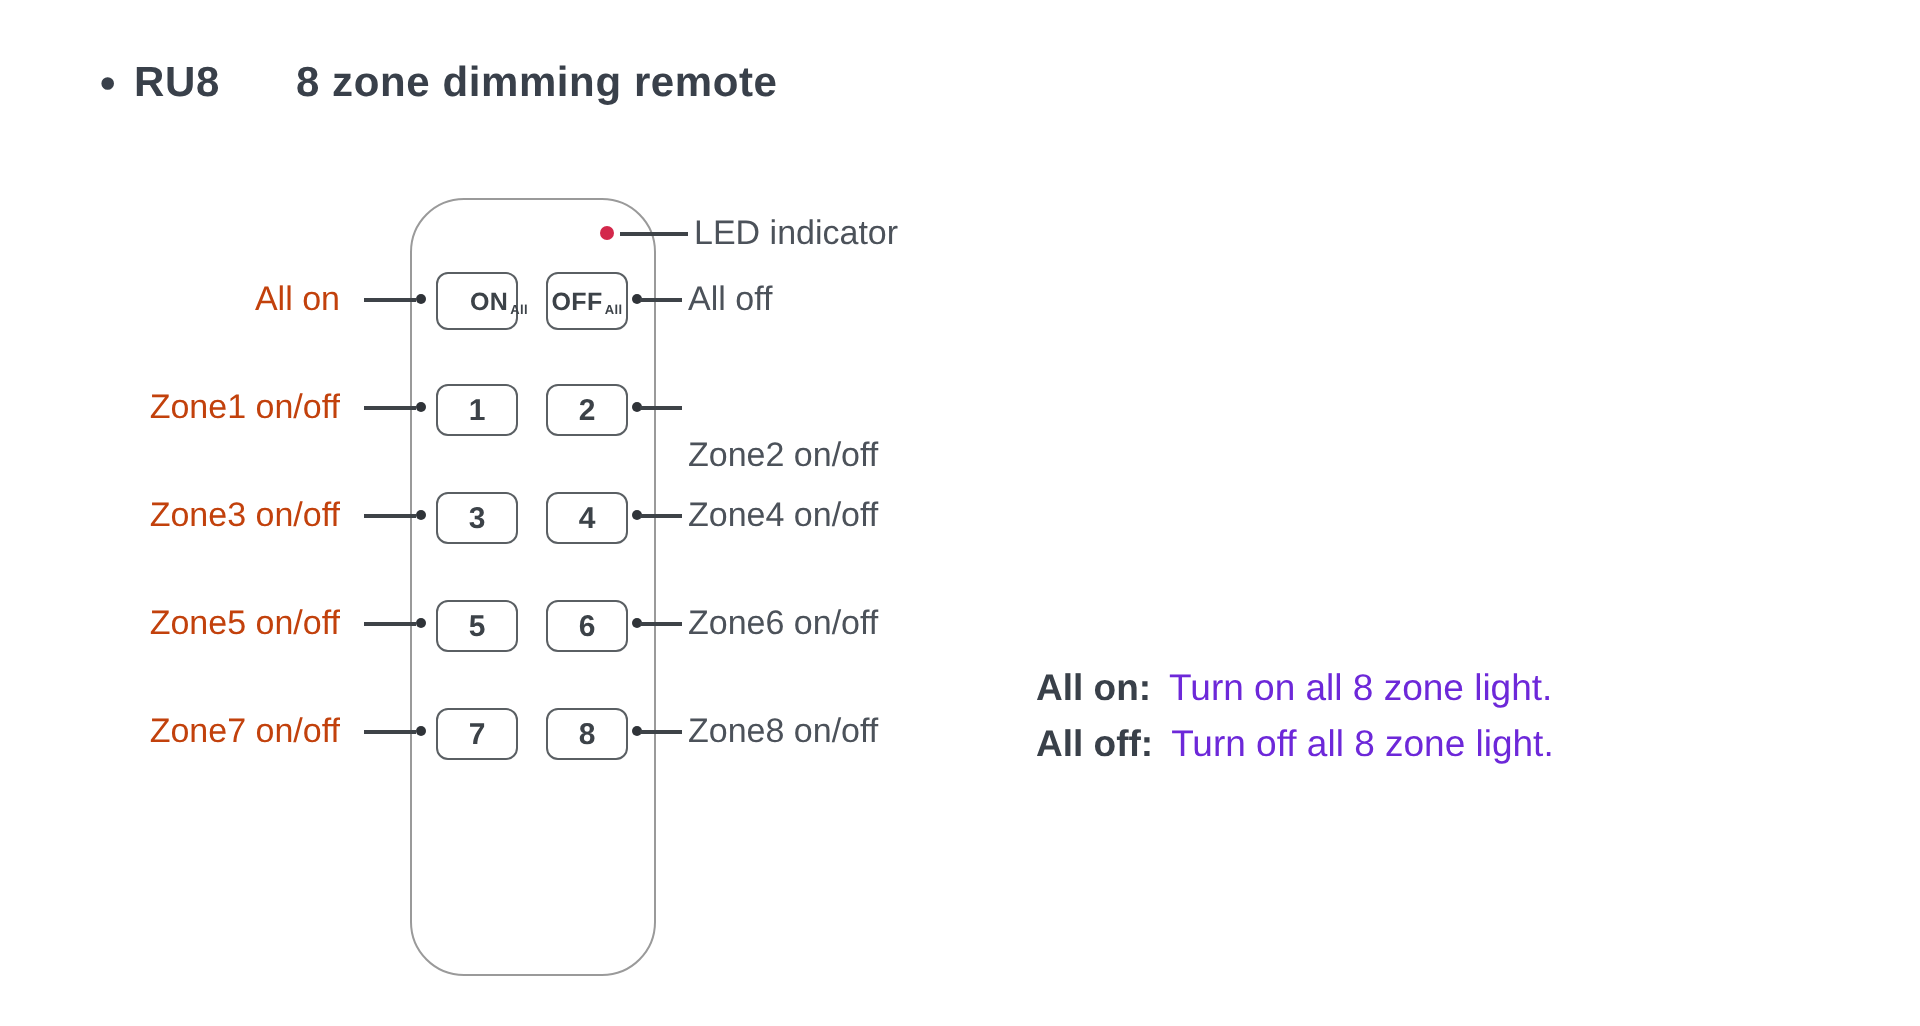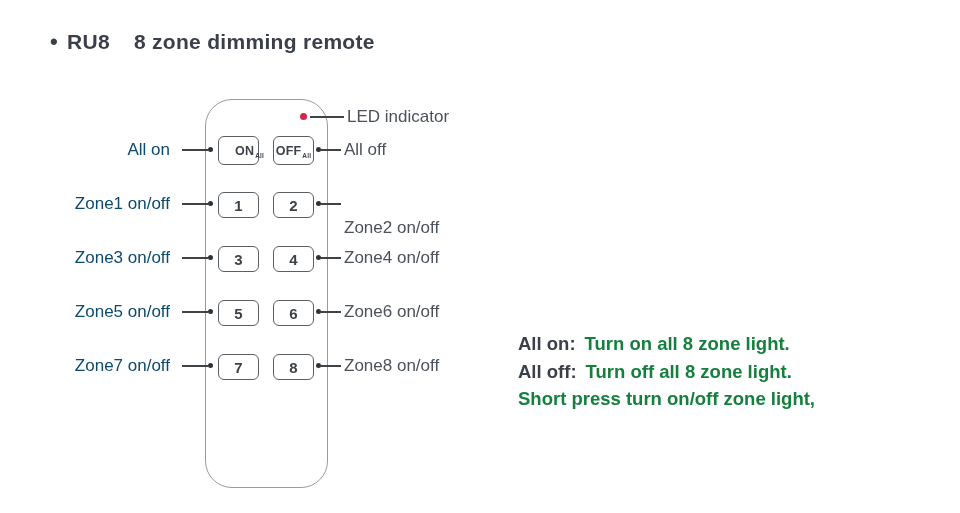--- a/index.html
+++ b/index.html
@@ -6,21 +6,21 @@
   body {
     width:960px; height:513px; position:relative; overflow:hidden;
     font-family:"Liberation Sans", sans-serif;
     -webkit-font-smoothing:antialiased;
   }
 
   
   .title { position:absolute; left:50px; top:30px; display:flex; align-items:center;
            color:#39404a; font-size:21px; font-weight:700; letter-spacing:0.3px; }
   .title .bullet { font-size:22px; margin-right:9px; line-height:1; }
-  .title .subtitle { margin-left:24px; }
+  .title .subtitle { margin-left:38px; }
 
   
   .remote { position:absolute; left:205px; top:99px; width:121px; height:387px;
             border:1.6px solid #9a9a9a; border-radius:27px; background:#ffffff; }
 
   
   .led { position:absolute; left:300px; top:113px; width:7px; height:7px;
          border-radius:50%; background:#d3284b; }
 
   
@@ -28,30 +28,30 @@
          border-radius:6px; display:flex; align-items:center; justify-content:center;
          color:#3c4248; box-sizing:border-box; }
   .btn-onoff { width:41px; height:29px; font-size:12.5px; font-weight:700; letter-spacing:0.2px; }
   .btn-onoff .sub { font-size:6.5px; font-weight:700; margin-top:9px; margin-left:1px; }
   .btn-num { width:41px; height:26px; font-size:15px; font-weight:600; }
 
   
   .hline { position:absolute; height:1.6px; background:#3e4348; }
   .dot { position:absolute; width:5px; height:5px; border-radius:50%; background:#2f3338; }
   .llabel { position:absolute; right:790px; top:0; height:22px; line-height:22px;
-            font-size:17px; color:#0c4a6e; white-space:nowrap; text-align:right; }
+            font-size:17px; color:#c2410c; white-space:nowrap; text-align:right; }
   .rlabel { position:absolute; height:22px; line-height:22px;
             font-size:17px; color:#4c525a; white-space:nowrap; }
 
   
   .desc { position:absolute; left:518px; top:330px; width:370px; }
   .desc-line { font-size:18.5px; line-height:27.6px; white-space:nowrap; }
   .desc-label { font-weight:700; color:#394049; margin-right:9px; }
   .desc-label:empty { display:none; margin:0; }
-  .desc-text { font-weight:700; color:#15803d; }
+  .desc-text { font-weight:400; color:#6d28d9; }
 </style>
 </head>
 <body>
 
 <div class="title">
   <span class="bullet">•</span>
   <span class="product">RU8</span>
   <span class="subtitle">8 zone dimming remote</span>
 </div>
 
@@ -119,16 +119,13 @@
 <div class="hline" style="left:320px; top:365px; width:21px;"></div>
 <div class="rlabel" style="left:344px; top:355px;">Zone8 on/off</div>
 
 <div class="desc">
   <div class="desc-line">
     <span class="desc-label">All on:</span><span class="desc-text">Turn on all 8 zone light.</span>
   </div>
   <div class="desc-line">
     <span class="desc-label">All off:</span><span class="desc-text">Turn off all 8 zone light.</span>
   </div>
-  <div class="desc-line">
-    <span class="desc-text">Short press turn on/off zone light,</span>
-  </div>
 </div>
 
 </body></html>

